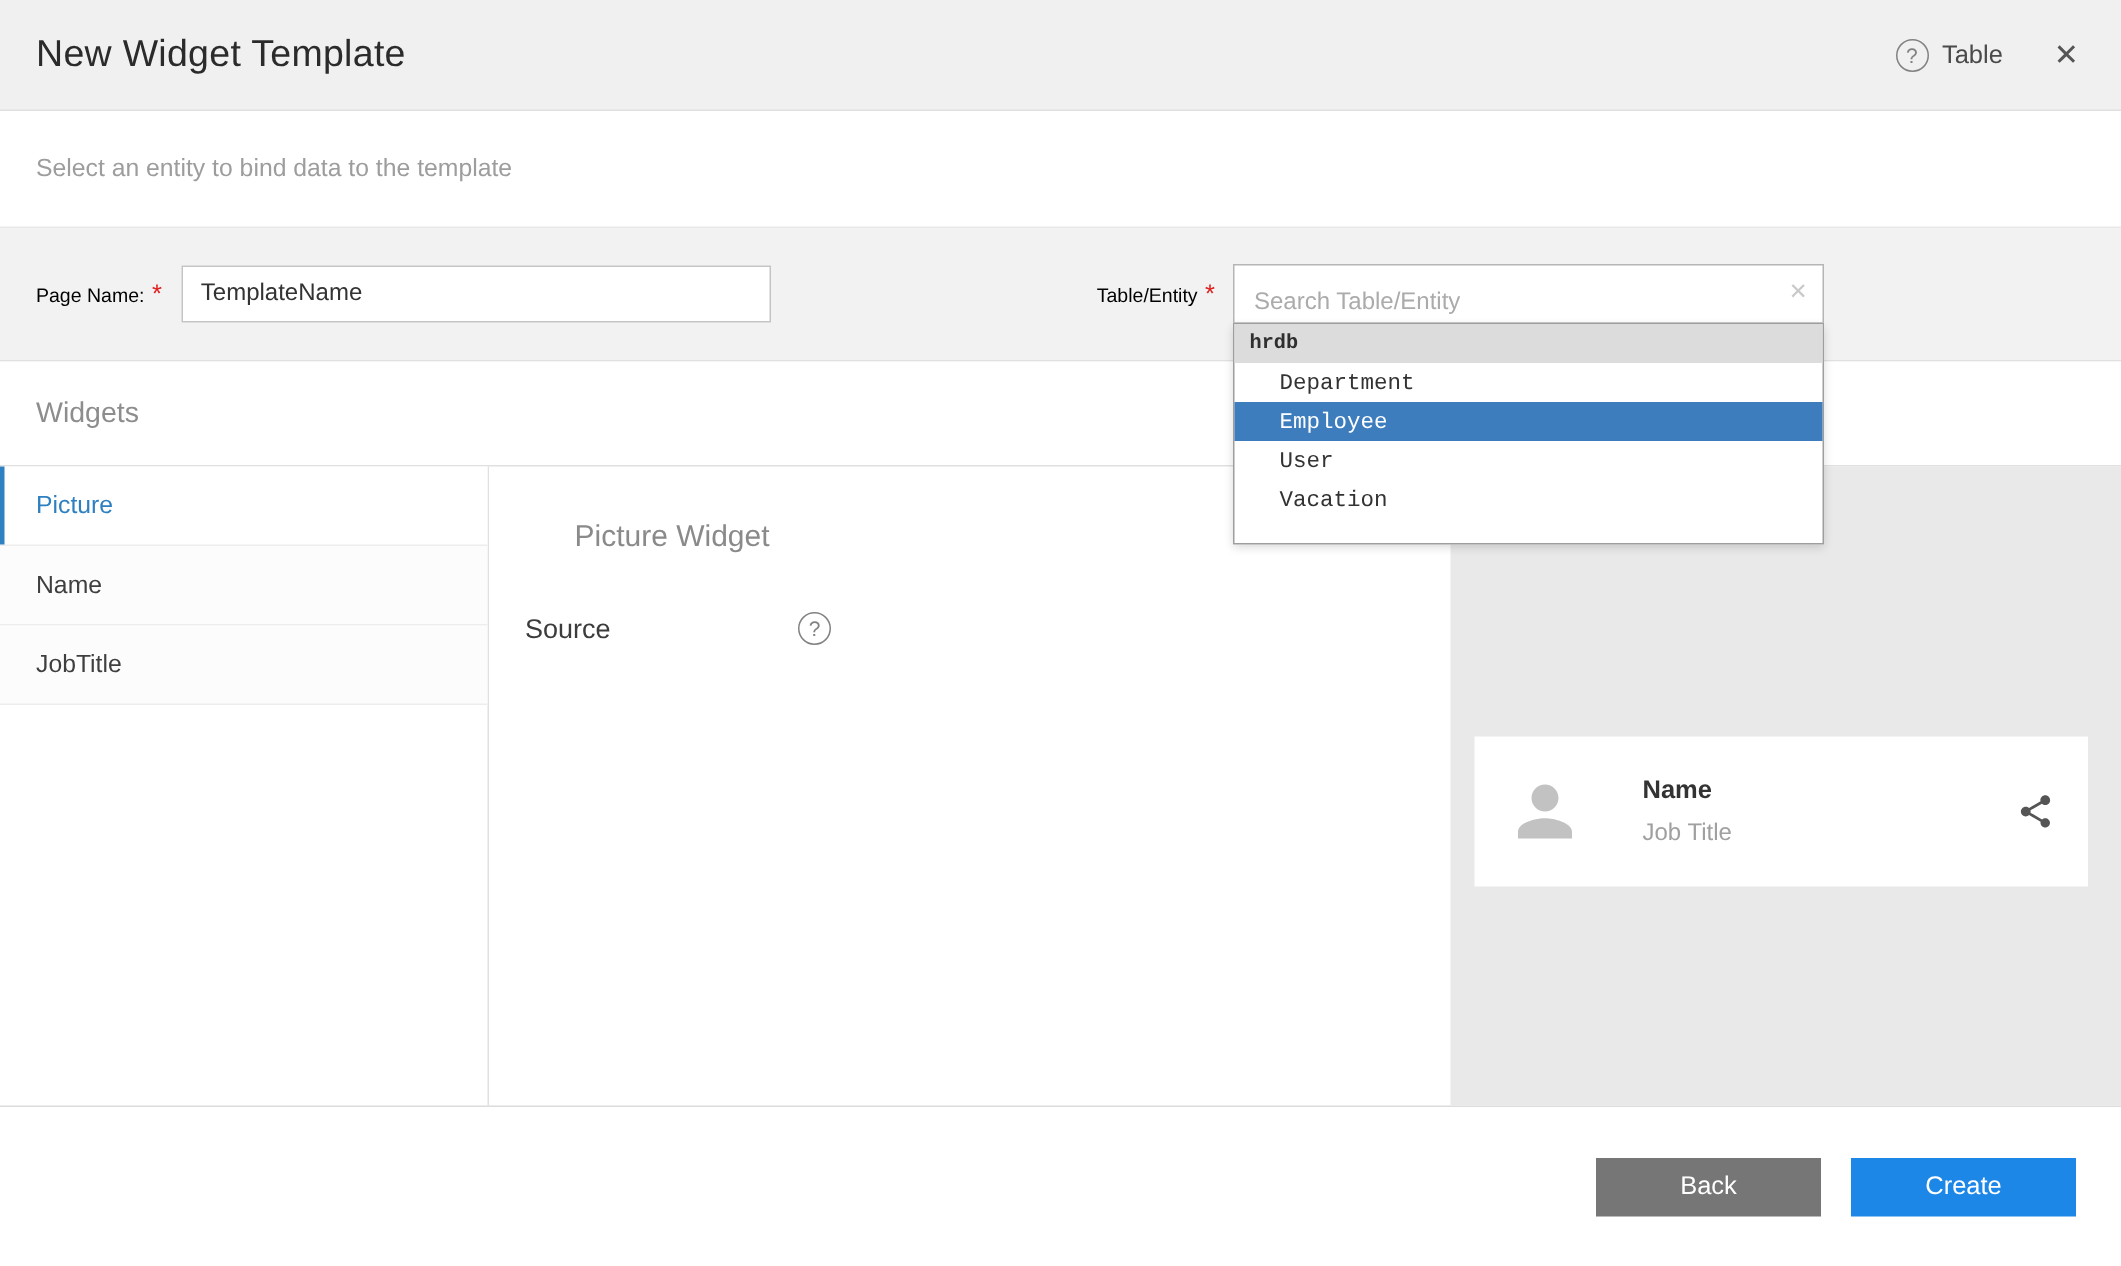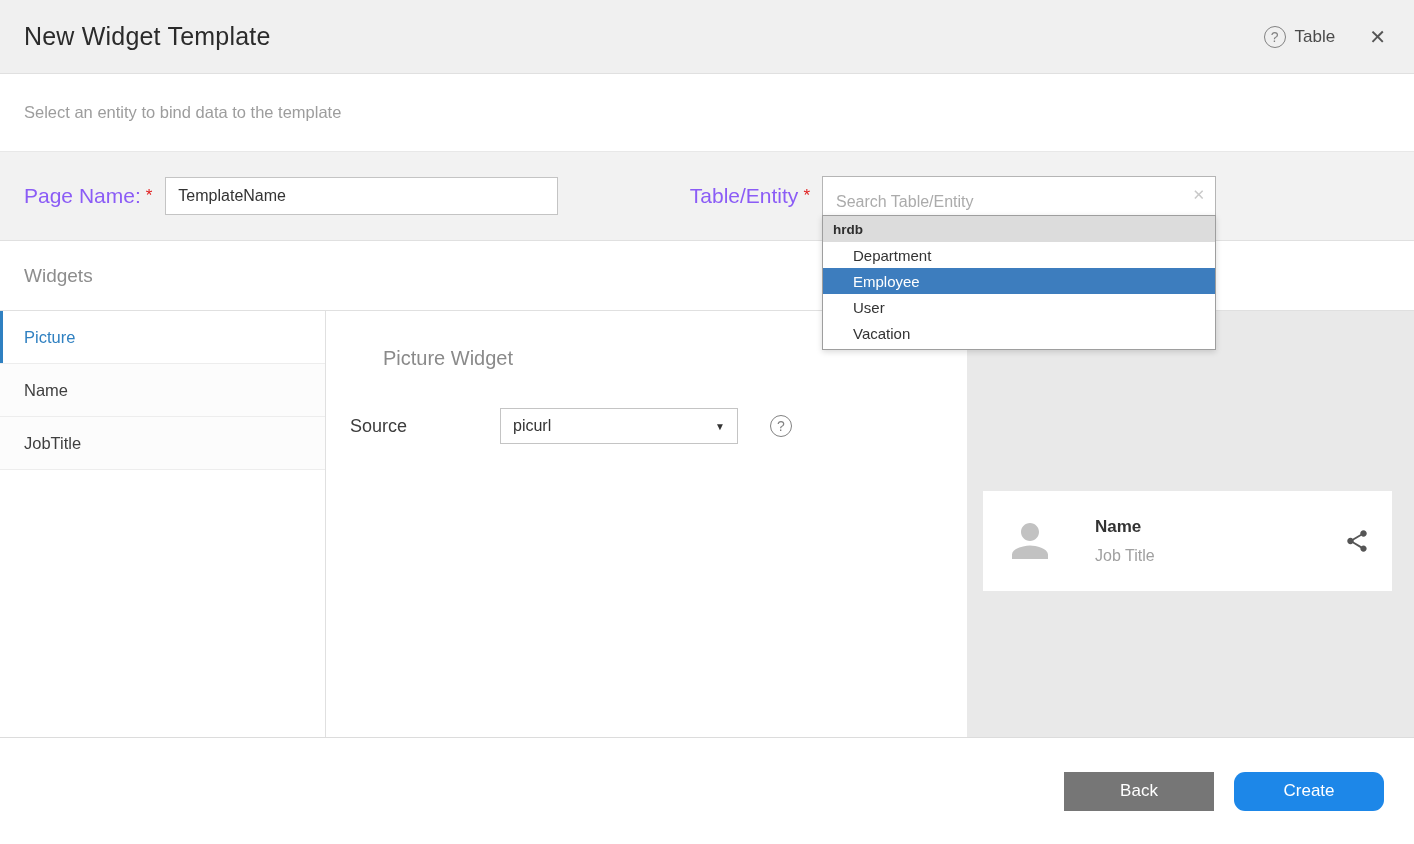--- a/index.html
+++ b/index.html
@@ -20,36 +20,36 @@
             font-size:14px; color:#828282; flex:0 0 auto; }
   .close-x { margin-left:34px; font-size:20px; color:#555; cursor:pointer; line-height:1; }
 
   
   .subtitle-row { height:78px; background:#fff; border-bottom:1px solid #e8e8e8;
                   display:flex; align-items:center; padding:0 24px; color:#9d9d9d; font-size:16.5px; }
 
   
   .form-row { height:89px; background:#f2f2f2; border-bottom:1px solid #e0e0e0;
               display:flex; align-items:center; padding:0 24px; }
-  .f-label { font-size:21px; color:#8b5cf6; white-space:nowrap; }
+  .f-label { font-size:13px; color:#000000; white-space:nowrap; }
   .req { color:#e02020; margin-left:5px; font-size:17px; }
   .text-input { width:393px; height:38px; border:1px solid #c4c4c4; background:#fff;
                 margin-left:13px; padding:0 12px; font-size:16px; color:#333;
                 font-family:inherit; outline:none; }
   .right-group { margin-left:auto; margin-right:174px; display:flex; align-items:center; }
   .search-wrap { position:relative; width:394px; margin-left:12px; }
   .search-input { width:100%; height:40px; border:1px solid #b5b5b5; background:#fff;
                   padding:12px 36px 0 13px; font-size:16px; color:#333; font-family:inherit; outline:none; }
   .search-input::placeholder { color:#ababab; }
   .clear-x { position:absolute; right:11px; top:11px; color:#c9c9c9; font-size:15px; cursor:pointer; line-height:1; }
 
   
   .dropdown { position:absolute; left:0; right:0; top:39px; background:#fff;
-              border:1px solid #9e9e9e; z-index:30; padding-bottom:3px;
-              box-shadow:0 2px 6px rgba(0,0,0,.15); }
+              border:1px solid #9e9e9e; z-index:30; padding-bottom:16px;
+              box-shadow:0 2px 6px rgba(0,0,0,.15);font-family:Liberation Mono, monospace; }
   .dd-group { height:26px; background:#dcdcdc; display:flex; align-items:center;
               padding-left:10px; font-size:13.5px; font-weight:bold; color:#2f2f2f; }
   .dd-item { height:26px; display:flex; align-items:center; padding-left:30px;
              font-size:15px; color:#333; cursor:pointer; }
   .dd-item.selected { background:#3d7dbe; color:#fff; }
 
   
   .widgets-row { height:70px; border-bottom:1px solid #e0e0e0; display:flex;
                  align-items:center; padding:0 24px; color:#8d8d8d; font-size:19px; background:#fff; }
   .body { display:flex; height:427px; border-bottom:1px solid #dcdcdc; }
@@ -81,21 +81,21 @@
   .card-name { font-size:17px; font-weight:bold; color:#333; }
   .card-job { font-size:16px; color:#a0a0a0; margin-top:10px; }
   .share-wrap { display:flex; align-items:center; }
 
   
   .footer { height:106px; display:flex; align-items:center; justify-content:flex-end;
             padding-right:30px; gap:20px; background:#fff; }
   .btn { width:150px; height:39px; border:none; color:#fff; font-size:17px;
          font-family:inherit; cursor:pointer; }
   .btn-back { background:#767676; }
-  .btn-create { background:#1d87e8;border-radius:11px; }
+  .btn-create { background:#1d87e8; }
 </style>
 </head>
 <body>
 
 <div class="app">
 
   <div class="header">
     <h1>New Widget Template</h1>
     <div class="header-right">
       <div class="help-btn">
@@ -143,24 +143,20 @@
     <div class="sidebar">
       <div class="side-item active">Picture</div>
       <div class="side-item">Name</div>
       <div class="side-item">JobTitle</div>
     </div>
 
     <div class="editor">
       <div class="editor-title">Picture Widget</div>
       <div class="field-row">
         <span class="src-label">Source</span>
-        <div class="select-box">
-          <span>picurl</span>
-          <span class="caret">▼</span>
-        </div>
         <span class="q-icon">?</span>
       </div>
     </div>
 
     <div class="preview">
       <div class="card">
         <span class="avatar-wrap">
           <svg viewBox="0 0 24 24" width="54" height="54" fill="#c2c2c2" aria-hidden="true">
             <path d="M12 12c2.21 0 4-1.79 4-4s-1.79-4-4-4-4 1.79-4 4 1.79 4 4 4zm0 2c-2.67 0-8 1.34-8 4v2h16v-2c0-2.66-5.33-4-8-4z"></path>
           </svg>

